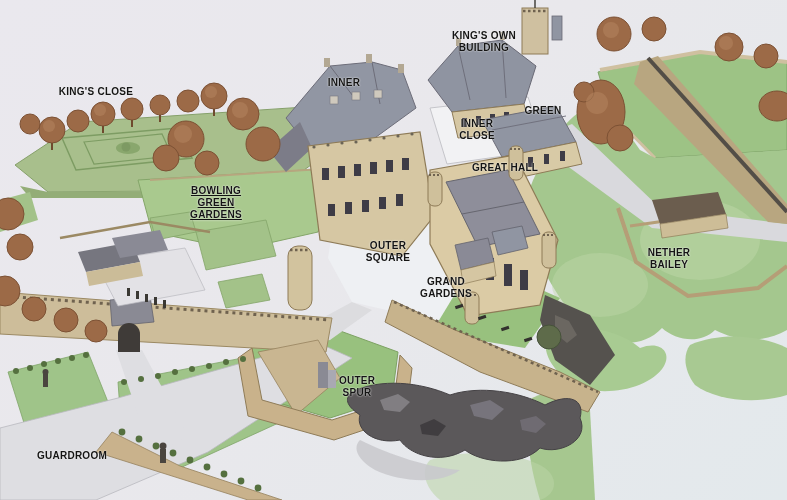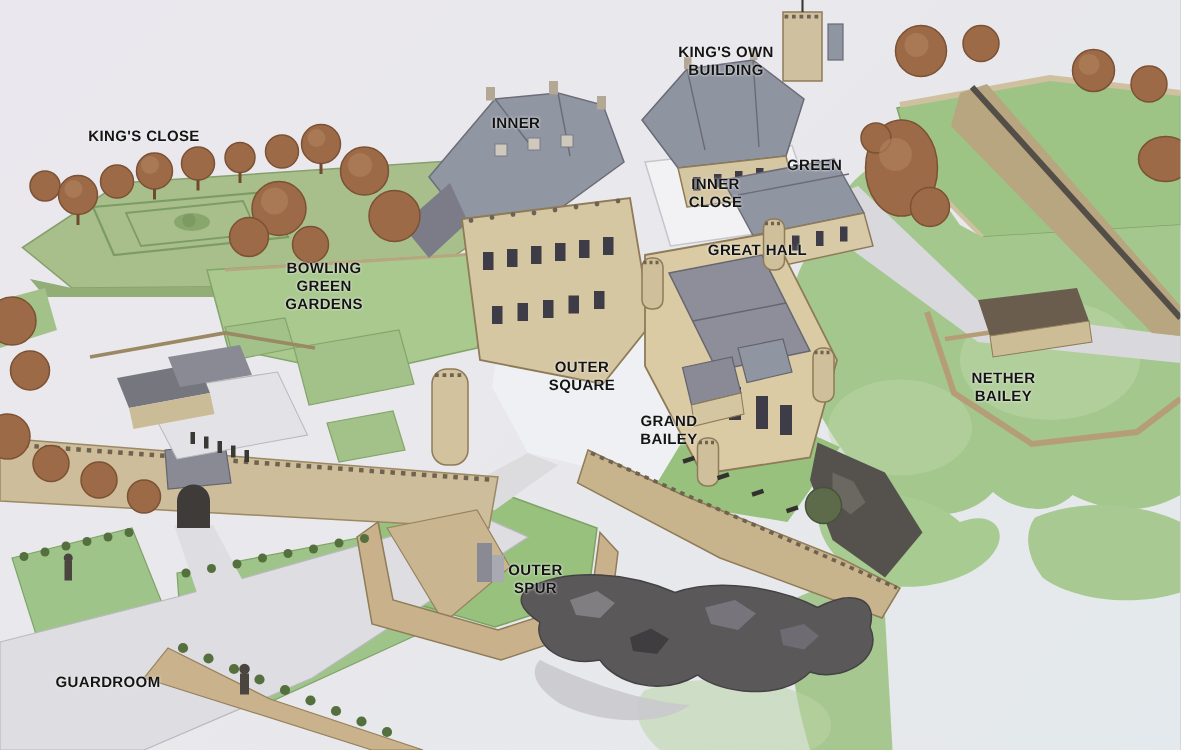--- a/index.html
+++ b/index.html
@@ -328,26 +328,26 @@
 
 <div class="label-layer">
       <div class="map-label" style="left: 96px; top: 92px;">KING'S CLOSE</div>
       <div class="map-label" style="left: 344px; top: 83px;">INNER</div>
       <div class="map-label" style="left: 484px; top: 42px;">KING'S OWN
 BUILDING</div>
       <div class="map-label" style="left: 543px; top: 111px;">GREEN</div>
       <div class="map-label" style="left: 477px; top: 130px;">INNER
 CLOSE</div>
       <div class="map-label" style="left: 493px; top: 168px; padding-left: 24px;">GREAT HALL</div>
-      <div class="map-label" style="left: 216px; top: 192px;">BOWLING
+      <div class="map-label" style="left: 216px; top: 203px; text-decoration: underline;">BOWLING
 GREEN
 GARDENS</div>
       <div class="map-label" style="left: 388px; top: 252px;">OUTER
 SQUARE</div>
       <div class="map-label" style="left: 446px; top: 288px;">GRAND
-BAILEY</div>
+GARDENS</div>
       <div class="map-label" style="left: 669px; top: 259px;">NETHER
 BAILEY</div>
       <div class="map-label" style="left: 357px; top: 387px;">OUTER
 SPUR</div>
       <div class="map-label" style="left: 72px; top: 456px;">GUARDROOM</div>
     </div>
 </div>
 
 </body></html>

